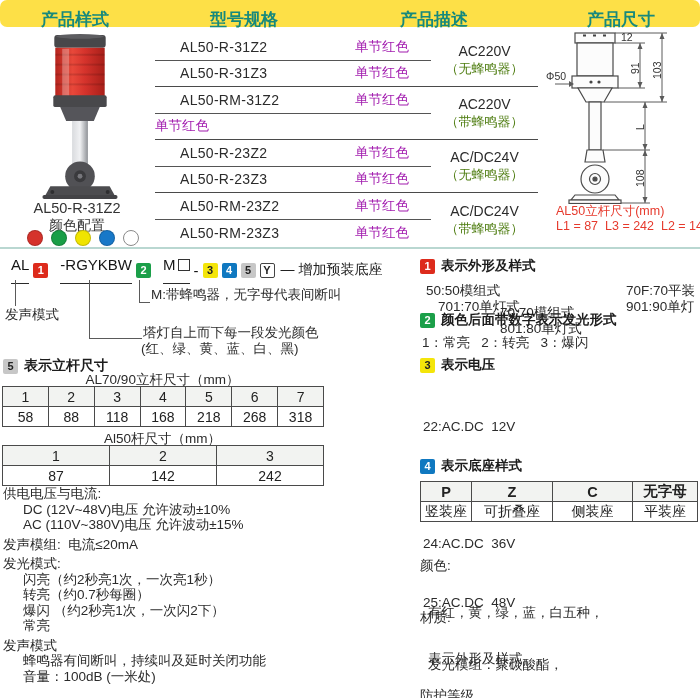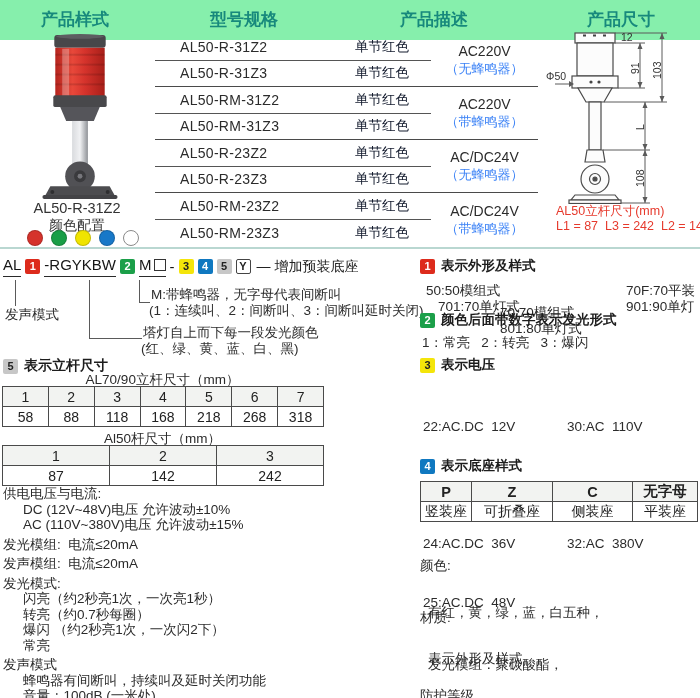--- a/index.html
+++ b/index.html
@@ -1,55 +1,55 @@
 <!DOCTYPE html>
 <html><head>
 <meta charset="utf-8">
 <style>
   html,body{margin:0;padding:0;}
   body{
     position:relative;width:700px;height:698px;overflow:hidden;background:#fff;
     font-family:"Liberation Sans","DejaVu Sans",sans-serif;color:#2d2d2d;
   }
   
-  .tab-band{position:absolute;left:0;top:4;width:700px;height:40px;background:#86efac;border-radius:0;}
+  .tab-band{position:absolute;left:0;top:4;width:700px;height:27px;background:#fde047;border-radius:7px;}
   .tab-label{position:absolute;top:8px;transform:translateX(-50%);font-size:17px;font-weight:bold;color:#17897c;white-space:nowrap;}
   .tab-1{left:75px}.tab-2{left:244px}.tab-3{left:434px}.tab-4{left:621px}
 
   
   .photo{position:absolute;left:22px;top:32px;width:115px;height:168px;}
   .prod-model{position:absolute;left:8px;top:200px;width:138px;text-align:center;font-size:14.5px;color:#333;}
   .prod-colorcfg{position:absolute;left:8px;top:217px;width:138px;text-align:center;font-size:14px;color:#333;}
   .dots{position:absolute;left:27px;top:230px;display:flex;gap:8px;}
   .dot{width:14px;height:14px;border-radius:50%;border:1px solid rgba(0,0,0,0.18);}
   .dot-white{border:1px solid #8a8a8a;}
 
   
   .mtable{position:absolute;left:155px;top:34px;width:383px;}
   .mt-group{display:flex;align-items:stretch;height:53px;border-bottom:1px solid #4a4a4a;box-sizing:border-box;}
   .mt-group.last{border-bottom:none;}
   .mt-rows{width:276px;display:flex;flex-direction:column;}
   .mt-row{display:flex;align-items:center;flex:1;box-sizing:border-box;}
   .mt-row.first{border-bottom:1px solid #555;}
   .mt-model{width:175px;padding-left:25px;font-size:14px;color:#2b2b2b;letter-spacing:.3px;}
-  .mt-color{font-size:13.5px;color:#0f172a;}
+  .mt-color{font-size:13.5px;color:#a21caf;}
   .mt-desc{flex:1;display:flex;flex-direction:column;justify-content:center;align-items:center;line-height:17px;}
   .mt-desc .d1{font-size:14px;color:#2b2b2b;}
-  .mt-desc .d2{font-size:13px;color:#3b82f6;}
+  .mt-desc .d2{font-size:13px;color:#4d7c0f;}
 
   
   .dims{position:absolute;left:545px;top:28px;width:155px;height:176px;}
   .dim-caption{position:absolute;left:556px;top:204px;font-size:12.5px;color:#e6392c;line-height:15px;white-space:pre;}
 
   .divider{position:absolute;left:0;top:247px;width:700px;height:2px;background:#b9d7d1;}
 
   
   .code{position:absolute;left:3px;top:256px;width:416px;height:100px;}
   .code-line{display:flex;align-items:center;gap:4px;font-size:15px;color:#161616;}
-  .u{border-bottom:1.5px solid #2a2a2a;padding-bottom:3px;}
+  .u{border-bottom:1.5px solid #2a2a2a;padding-bottom:10px;margin-left:8px;}
   .mk{display:inline-block;min-width:15px;height:15px;line-height:15px;text-align:center;font-size:11px;font-weight:bold;border-radius:2px;}
   .mk-red{background:#dd2b1c;color:#fff;}
   .mk-green{background:#1b9f49;color:#fff;}
   .mk-yellow{background:#f4e50a;color:#222;}
   .mk-blue{background:#0f78c0;color:#fff;}
   .mk-gray{background:#c7c7c7;color:#222;}
   .mk-outline{background:#fff;border:1px solid #444;color:#222;min-width:13px;height:13px;line-height:13px;}
   .sq{display:inline-block;width:10px;height:10px;border:1.3px solid #333;margin-left:2px;vertical-align:-1px;}
   .code-suffix{font-size:14px;color:#222;margin-left:2px;white-space:nowrap;}
   .conn{position:absolute;border-color:#5a5a5a;}
@@ -172,21 +172,20 @@
       <span class="d2">（无蜂鸣器）</span>
     </div>
   </div>
   <div class="mt-group">
     <div class="mt-rows">
       <div class="mt-row first">
         <span class="mt-model">AL50-RM-31Z2</span>
         <span class="mt-color">单节红色</span>
       </div>
       <div class="mt-row">
-        <span class="mt-model">AL50-RM-31Z3</span>
         <span class="mt-color">单节红色</span>
       </div>
     </div>
     <div class="mt-desc">
       <span class="d1">AC220V</span>
       <span class="d2">（带蜂鸣器）</span>
     </div>
   </div>
   <div class="mt-group">
     <div class="mt-rows">
@@ -292,21 +291,20 @@
     <span class="mk mk-blue">4</span>
     <span class="mk mk-gray">5</span>
     <span class="mk mk-outline">Y</span>
     <span class="code-suffix">— 增加预装底座</span>
   </div>
   <div class="conn conn1"></div>
   <div class="conn conn2"></div>
   <div class="conn conn3"></div>
   <div class="note note-series">发声模式</div>
   <div class="note note-buzz1">M:带蜂鸣器，无字母代表间断叫</div>
-  <div class="note note-buzz2">(1：连续叫、2：间断叫、3：间断叫延时关闭)</div>
   <div class="note note-seg2">(红、绿、黄、蓝、白、黑)</div>
   <div class="note note-seg1">塔灯自上而下每一段发光颜色</div>
 </div>
 
 <div class="pole-head">
   <span class="mk mk-gray">5</span>
   <span>表示立杆尺寸</span>
 </div>
 <div class="t1-title">AL70/90立杆尺寸（mm）</div>
 <table class="spec t1">
@@ -344,21 +342,20 @@
     <td>142</td>
     <td>242</td>
   </tr>
 </tbody>
   </table>
 
 <div class="power">
   <div>供电电压与电流:</div>
   <div class="ind">DC (12V~48V)电压 允许波动±10%</div>
   <div class="ind">AC (110V~380V)电压 允许波动±15%</div>
-  <div class="gap">发光模组:  电流≤20mA</div>
   <div class="gap">发声模组:  电流≤20mA</div>
   <div class="gap">发光模式:</div>
   <div class="ind">闪亮（约2秒亮1次，一次亮1秒）</div>
   <div class="ind">转亮（约0.7秒每圈）</div>
   <div class="ind">爆闪 （约2秒亮1次，一次闪2下）</div>
   <div class="ind">常亮</div>
   <div class="gap">发声模式</div>
   <div class="ind">蜂鸣器有间断叫，持续叫及延时关闭功能</div>
   <div class="ind">音量：100dB (一米处)</div>
 </div>
@@ -394,25 +391,20 @@
     <div class="sec-head">
       <span class="mk mk-yellow">3</span>
       <span>表示电压</span>
     </div>
     <div class="volt">
       <div class="vcol v1">
         <div>22:AC.DC  12V</div>
         <div>23:AC.DC  24V</div>
         <div>24:AC.DC  36V</div>
         <div>25:AC.DC  48V</div>
-      </div>
-      <div class="vcol">
-        <div>30:AC  110V</div>
-        <div>31:AC  220V</div>
-        <div>32:AC  380V</div>
       </div>
     </div>
   </div>
 
   <div class="r-abs s4">
     <div class="sec-head">
       <span class="mk mk-blue">4</span>
       <span>表示底座样式</span>
     </div>
     <table class="spec t3">

